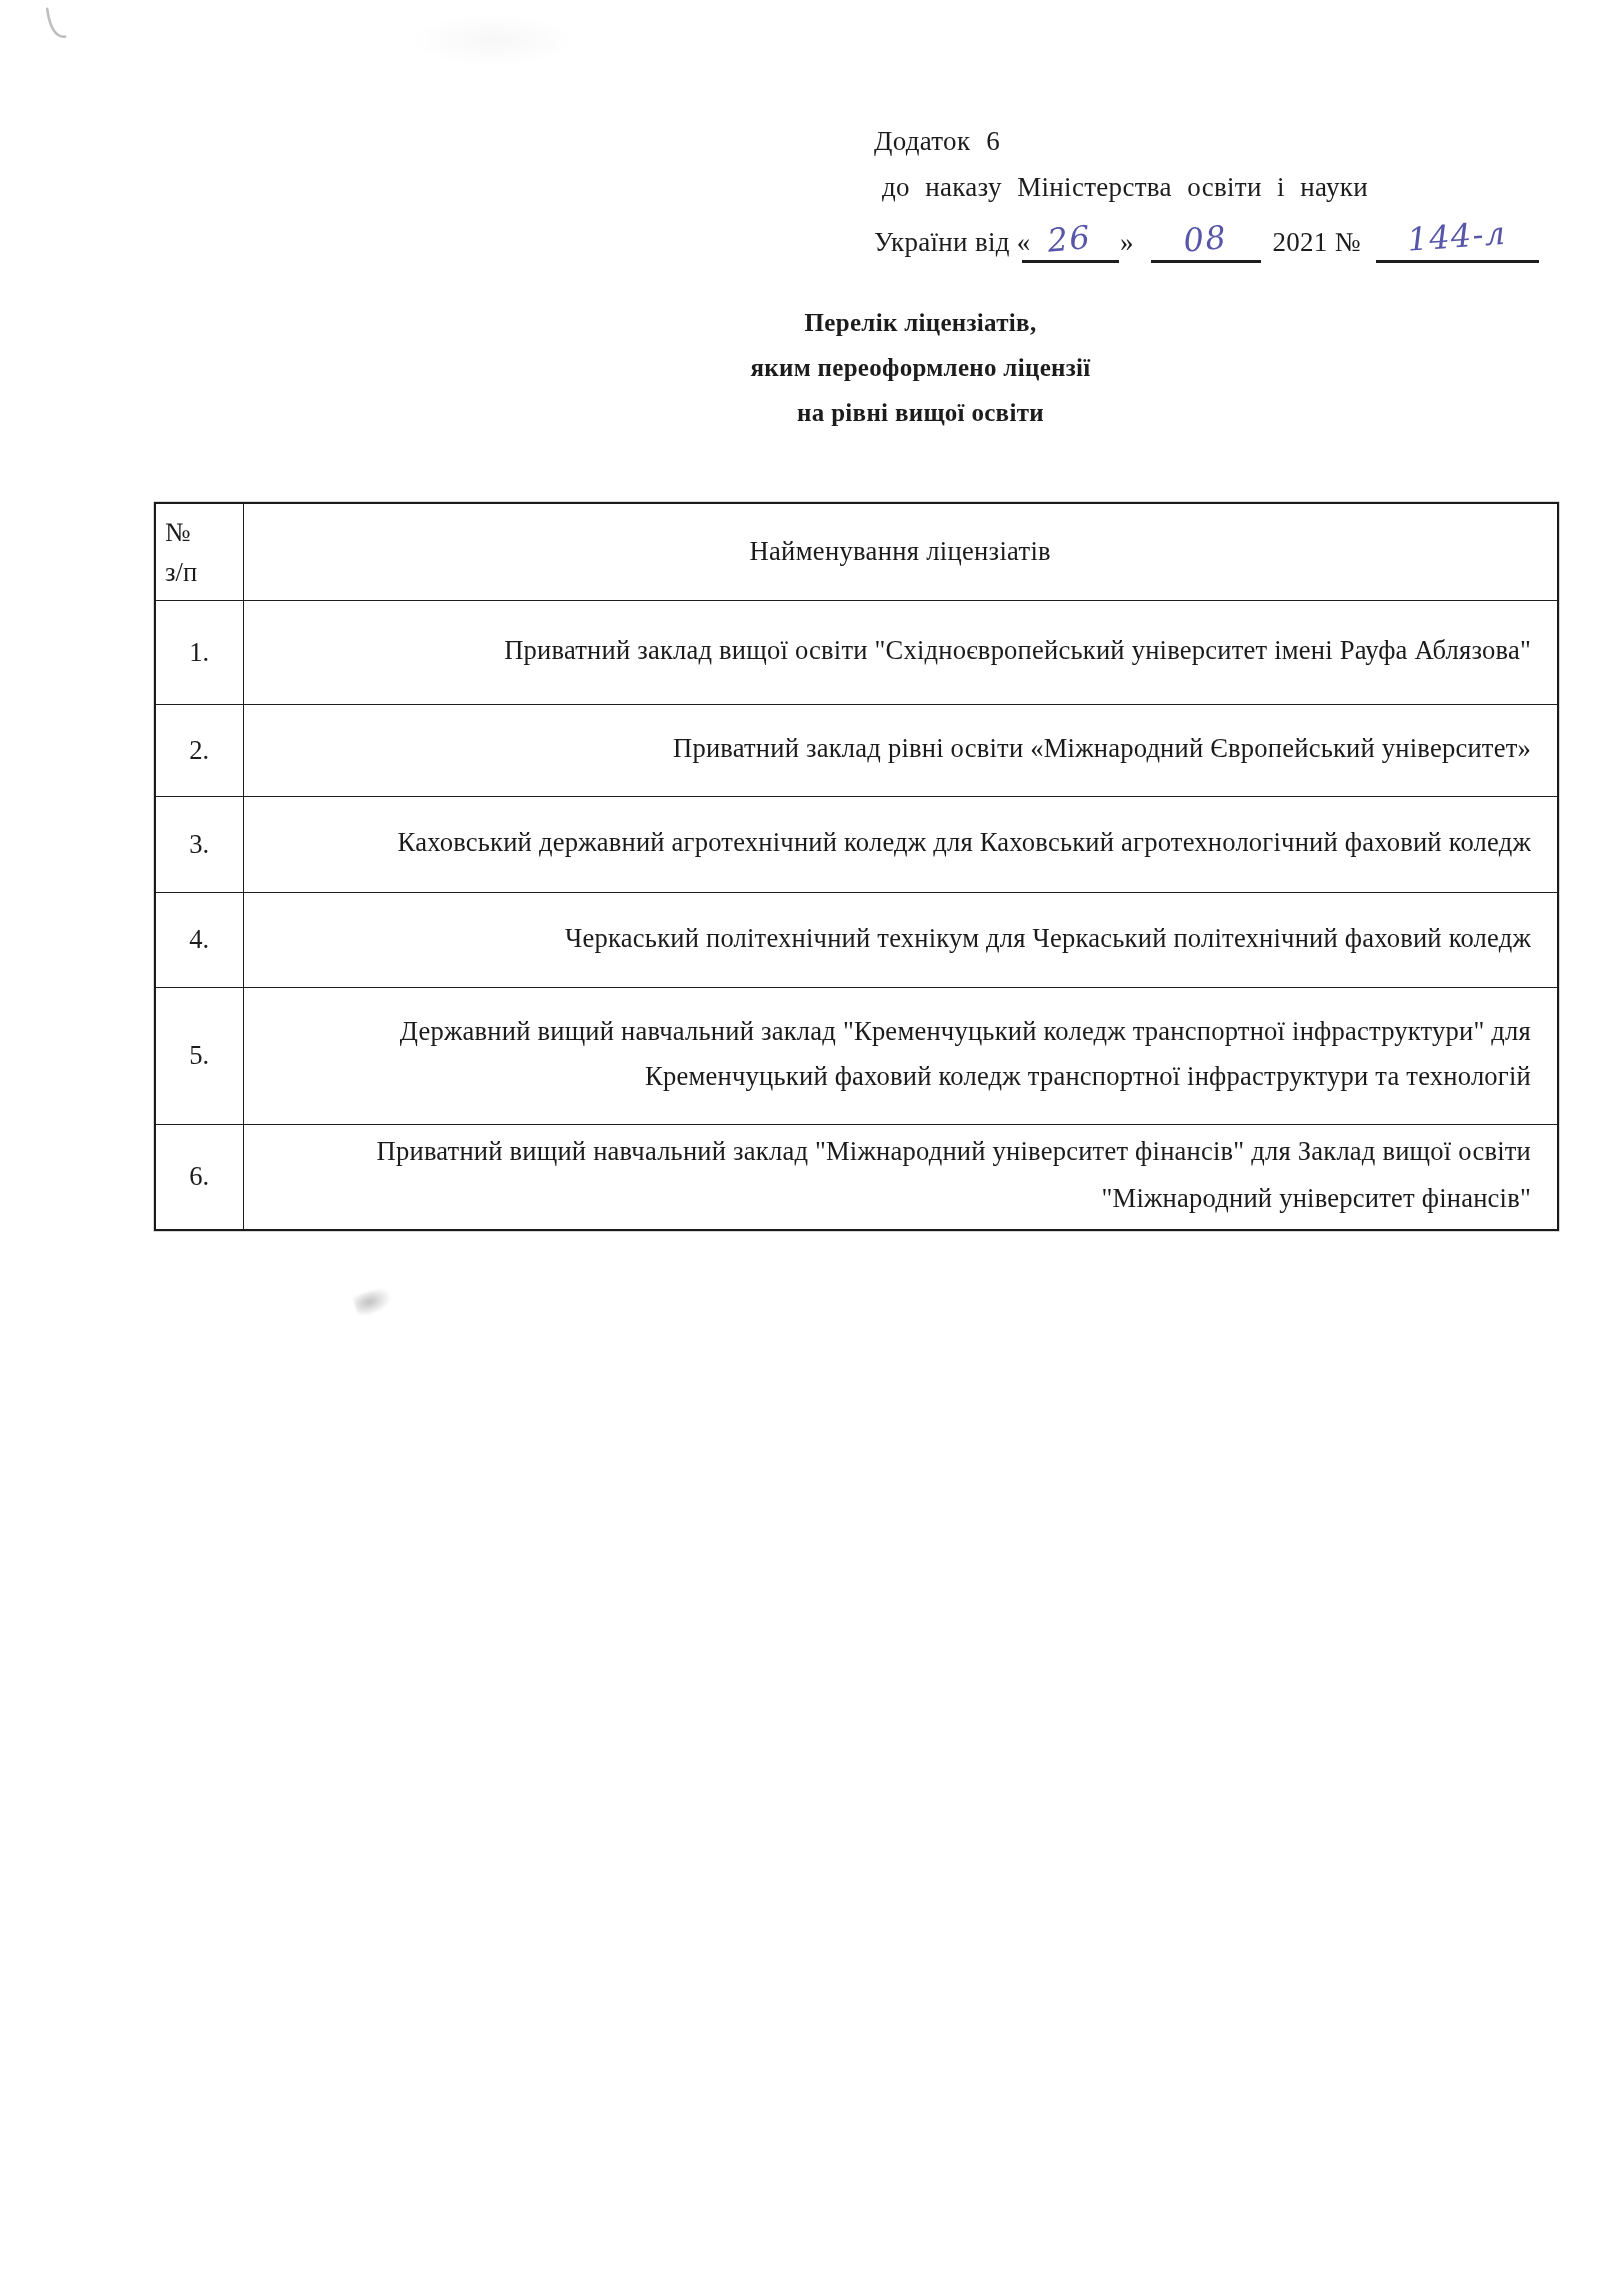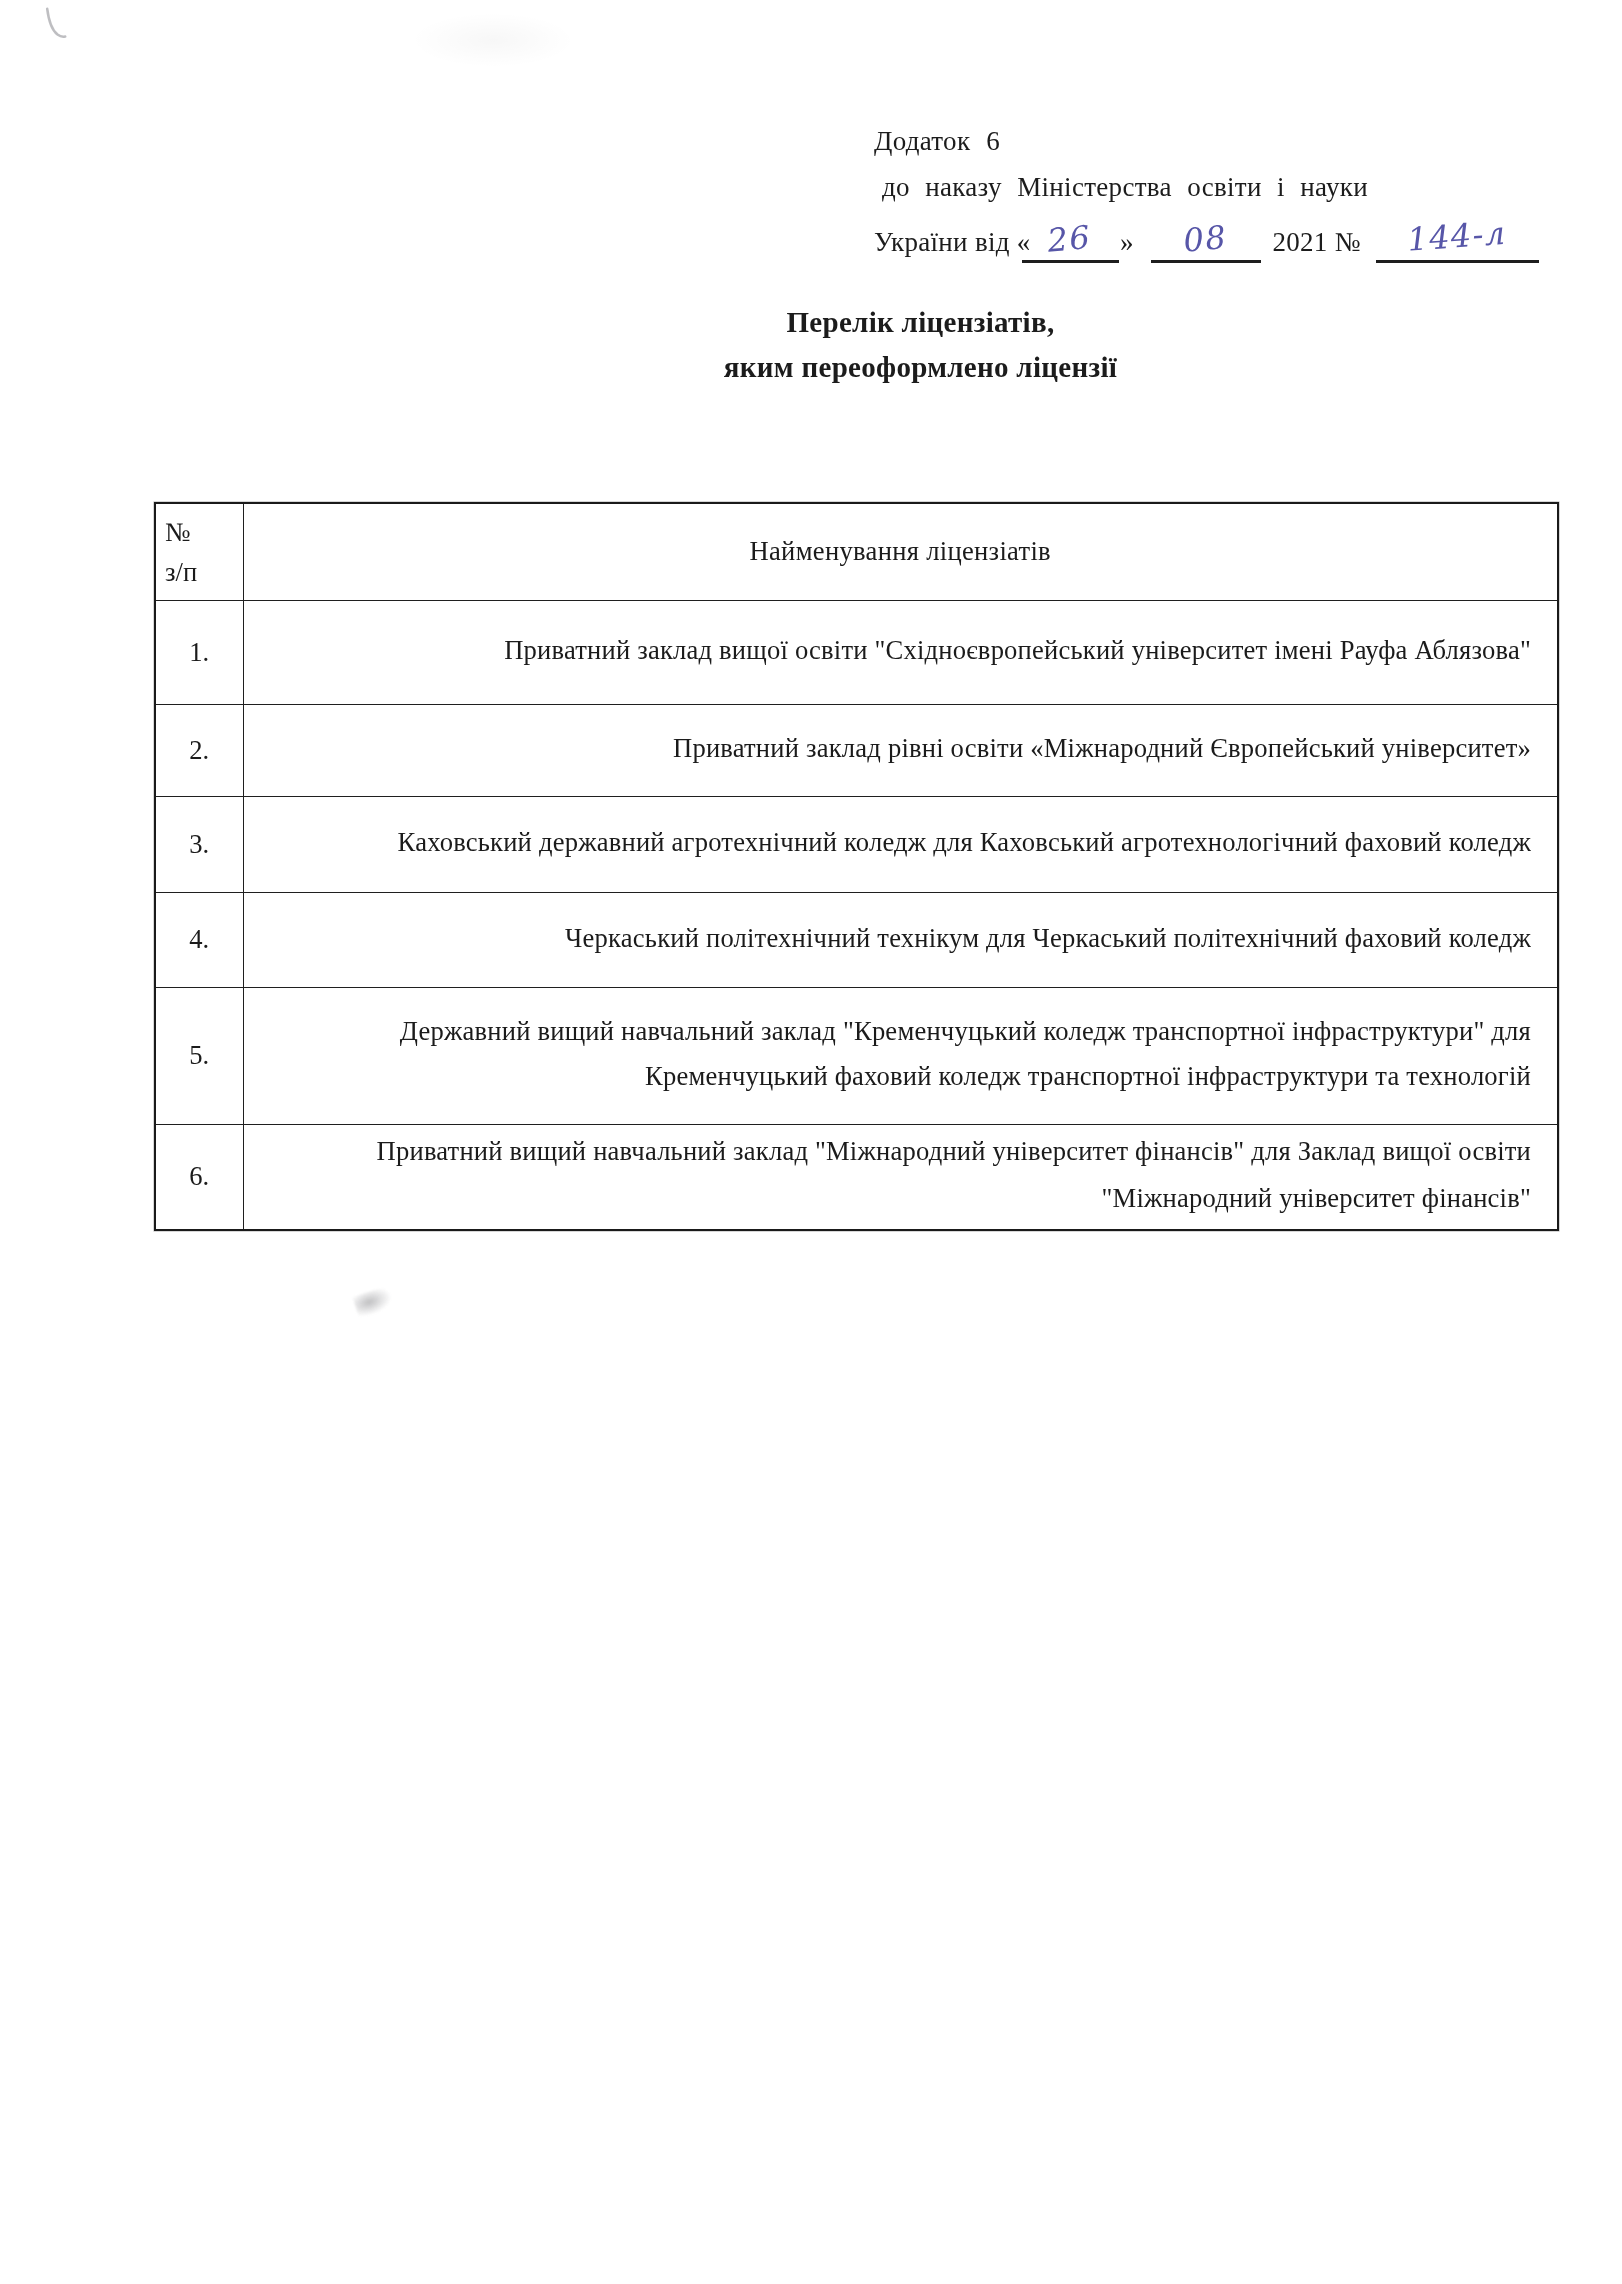--- a/index.html
+++ b/index.html
@@ -60,21 +60,21 @@
     transform: rotate(-5deg) translateY(-5.2px);
     letter-spacing: 1.3px;
   }
   .uline.num .hand { transform: rotate(-4deg) translateY(-7.8px); }
 
   
   .title-block {
     position: absolute; left: 337px; top: 300px; width: 1167px;
     text-align: center;
     font-weight: 700;
-    font-size: 29px; line-height: 45px;
+    font-size: 25px; line-height: 45px;
     letter-spacing: 0.3px;
   }
 
   
   table.licensees {
     position: absolute; left: 154px; top: 502px;
     width: 1403px;
     border-collapse: collapse;
     table-layout: fixed;
     font-size: 26.6px;
@@ -126,20 +126,21 @@
           <span class="hand">08</span>
         </span><span>2021 №</span><span class="uline num">
           <span class="hand">144-л</span>
         </span>
     </div>
   </div>
 
   <div class="title-block">
     <div>Перелік ліцензіатів,</div>
     <div>яким переоформлено ліцензії</div>
+    <div>на рівні вищої освіти</div>
   </div>
 
   <table class="licensees">
     <colgroup>
         <col class="c-num">
         <col class="c-name">
       </colgroup>
     <tbody>
       <tr class="r-head">
         <td class="head-num">

